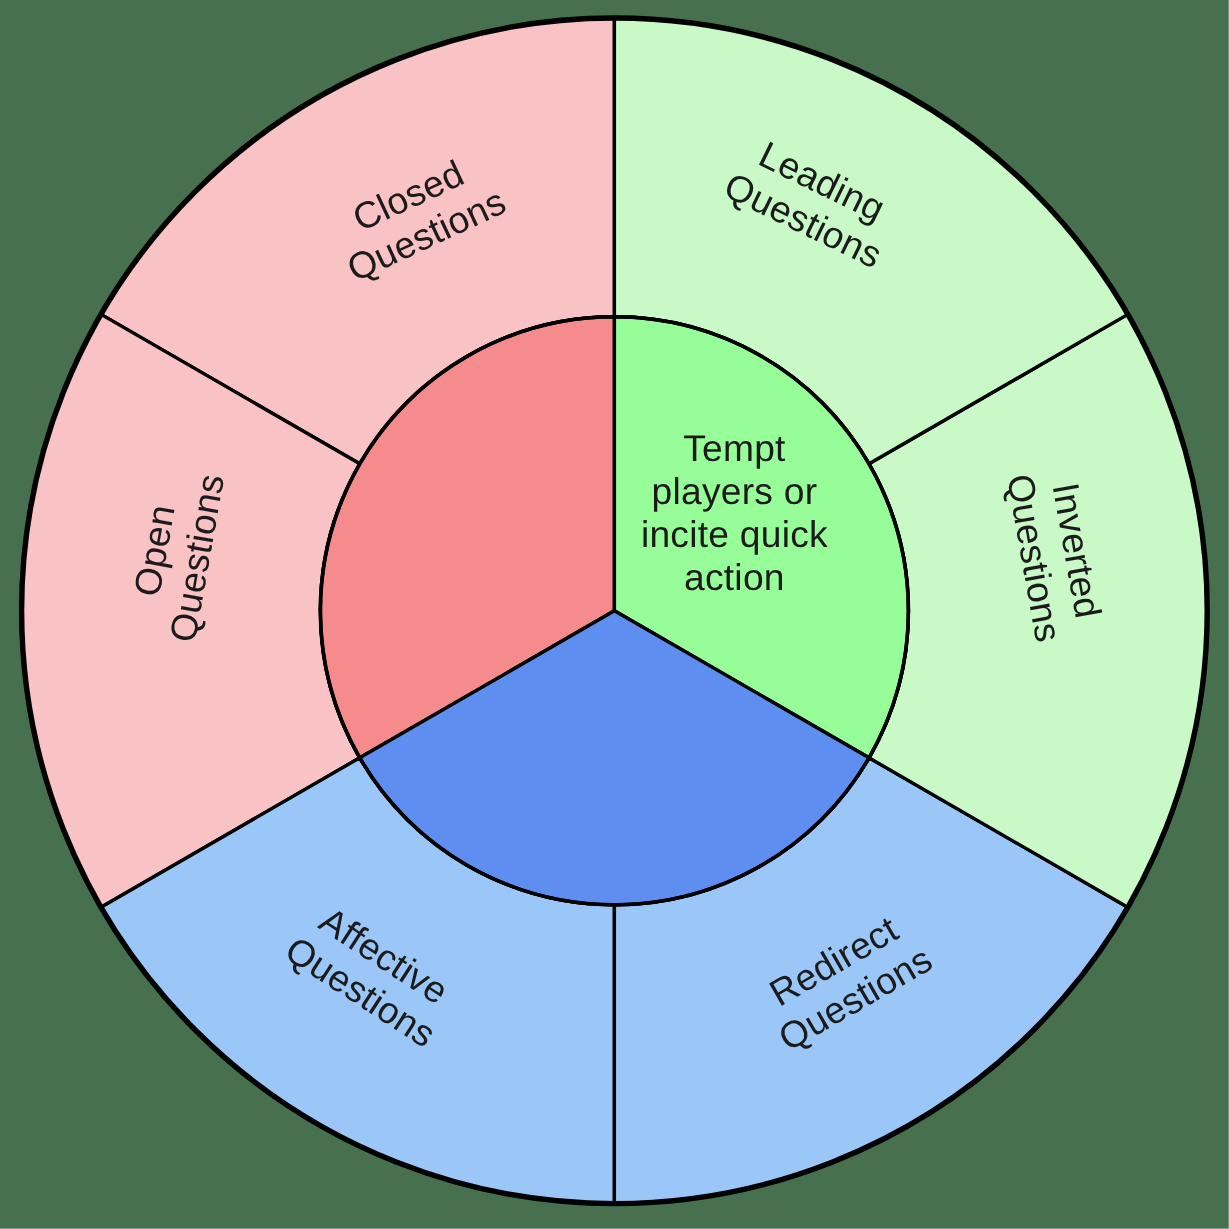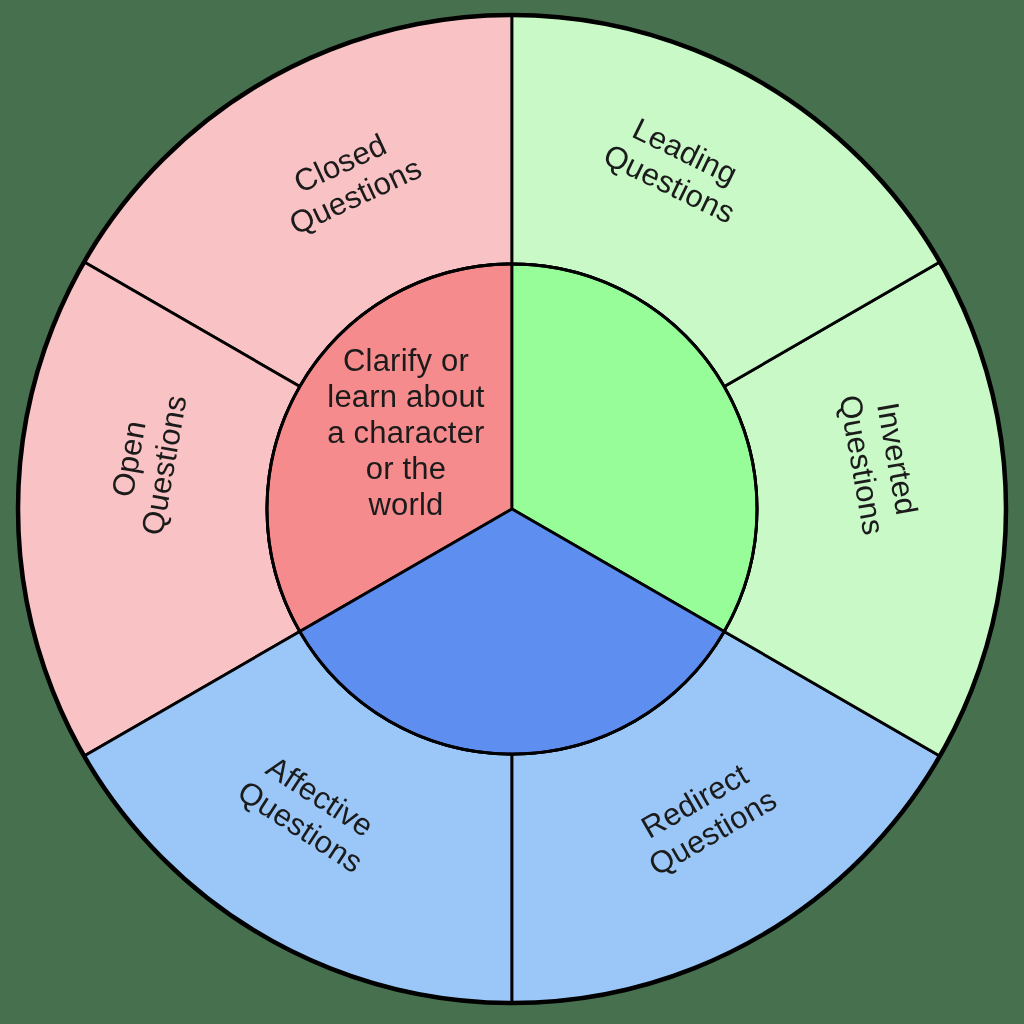--- a/index.html
+++ b/index.html
@@ -63,25 +63,24 @@
     <g stroke="#000000" stroke-width="2.8" stroke-linejoin="round">
       <path d="M512 509 L512 264 A245 245 0 0 0 299.8 631.5 Z" fill="#F58B8C"></path>
       <path d="M512 509 L512 264 A245 245 0 0 1 724.2 631.5 Z" fill="#96FD98"></path>
       <path d="M512 509 L299.8 631.5 A245 245 0 0 0 724.2 631.5 Z" fill="#5E8FF0"></path>
     </g>
 
     <circle cx="512" cy="509" r="494" fill="none" stroke="#000000" stroke-width="4.5"></circle>
     <circle cx="512" cy="509" r="245" fill="none" stroke="#000000" stroke-width="3"></circle>
   </svg>
 
-  <div class="lbl clarify">Clarify or
-learn about
-a character
-or the
-world</div>
+  <div class="lbl tempt">Tempt
+players or
+incite quick
+action</div>
 
   <div class="lbl closed">Closed
 Questions</div>
   <div class="lbl leading">Leading
 Questions</div>
   <div class="lbl open">Open
 Questions</div>
   <div class="lbl inverted">Inverted
 Questions</div>
   <div class="lbl affective">Affective

